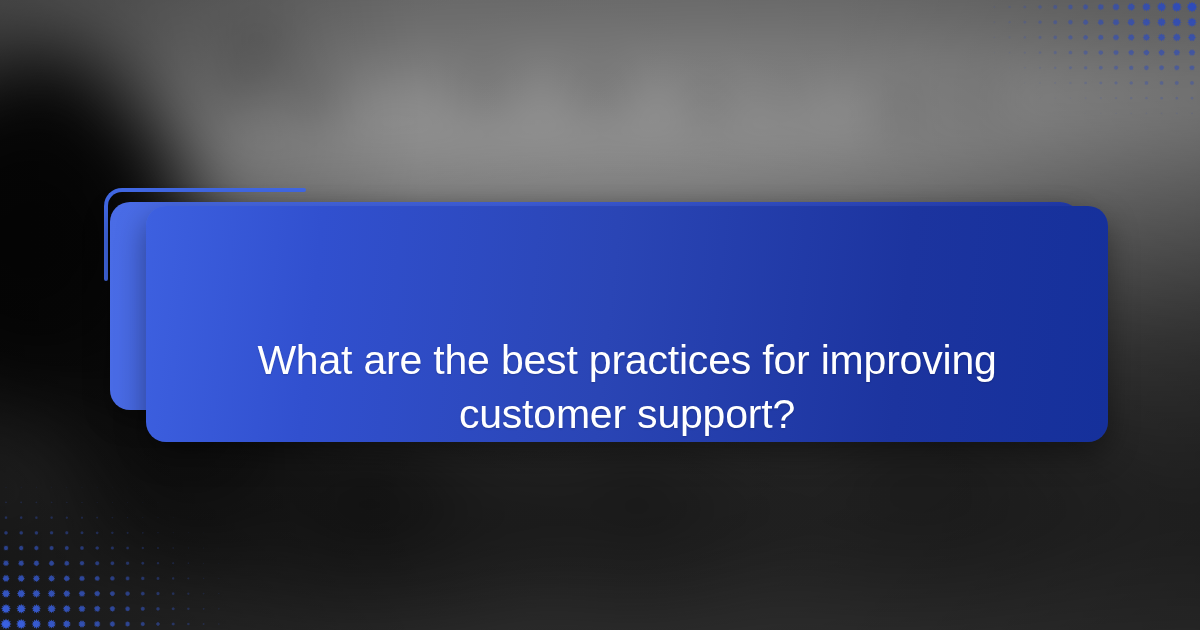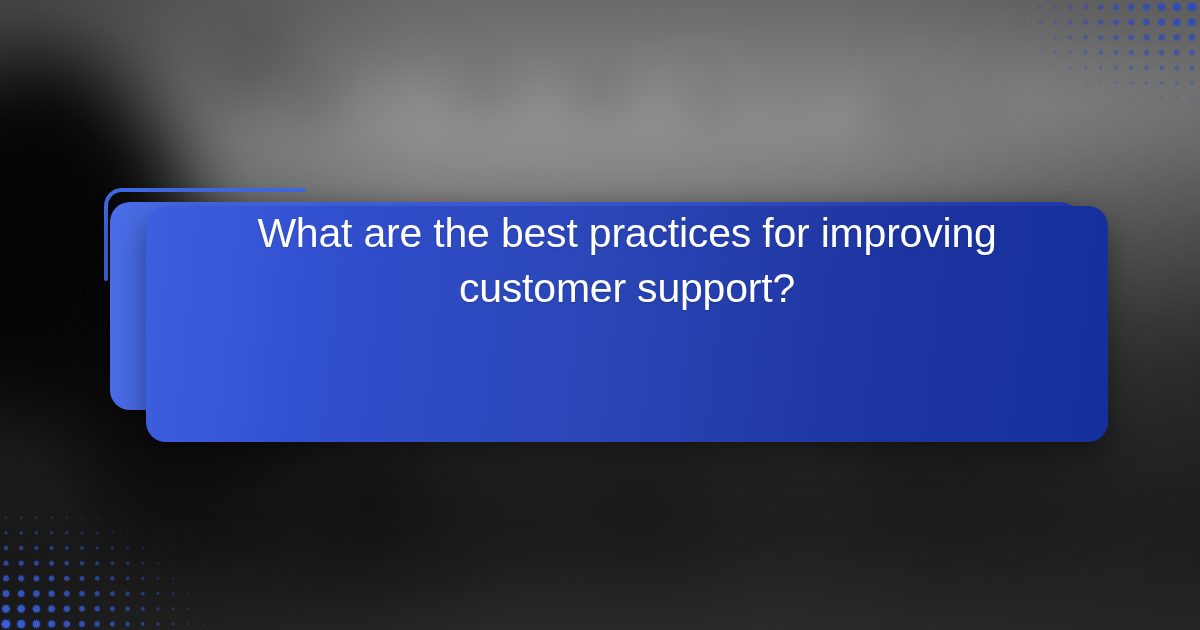--- a/index.html
+++ b/index.html
@@ -122,21 +122,21 @@
   .card-front {
     position: absolute;
     left: 42px;
     top: 18px;
     width: 962px;
     height: 236px;
     border-radius: 20px;
     background: linear-gradient(96deg, #3D60E0 0%, #3150CF 18%, #2A45B5 48%, #1C349F 78%, #15309B 100%);
     box-shadow: 0 12px 30px rgba(0,0,0,0.40);
     display: flex;
-    align-items: flex-start;
+    align-items: flex-end;
     justify-content: center;
     padding: 0 44px;
     box-sizing: border-box;
   }
   .question-text {
     color: #ffffff;
     font-size: 41px;
     line-height: 1.33;
     font-weight: 400;
     text-align: center;

